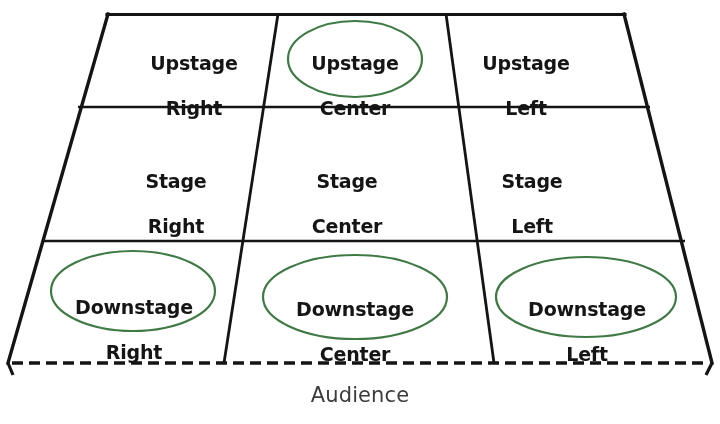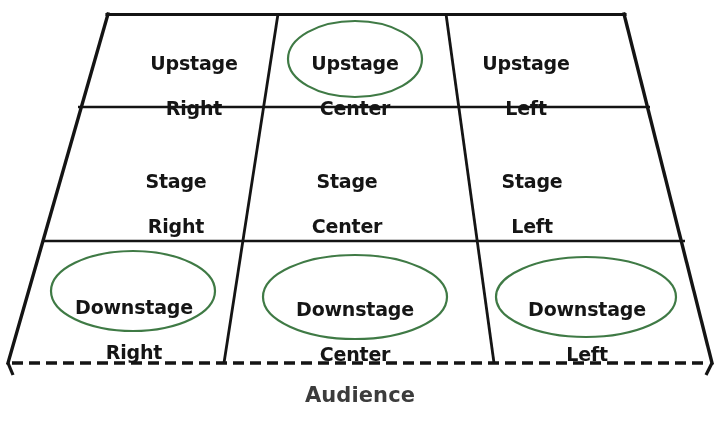--- a/index.html
+++ b/index.html
@@ -39,21 +39,21 @@
     white-space: pre-line;
     pointer-events: none;
   }
   .audience-label {
     position: absolute;
     left: 0;
     right: 0;
     top: 383px;
     text-align: center;
     font-family: "DejaVu Sans", "Liberation Sans", sans-serif;
-    font-weight: bold;
+    font-weight: normal;
     font-size: 21px;
     color: #3c3c3c;
     letter-spacing: 0.1px;
   }
   
   #label-upstage-right  { left: 118px; top: 30px;  width: 152px; }
   #label-upstage-center { left: 279px; top: 30px;  width: 152px; }
   #label-upstage-left   { left: 446px; top: 30px;  width: 160px; }
   #label-stage-right    { left: 100px; top: 148px; width: 152px; }
   #label-stage-center   { left: 264px; top: 148px; width: 166px; }

